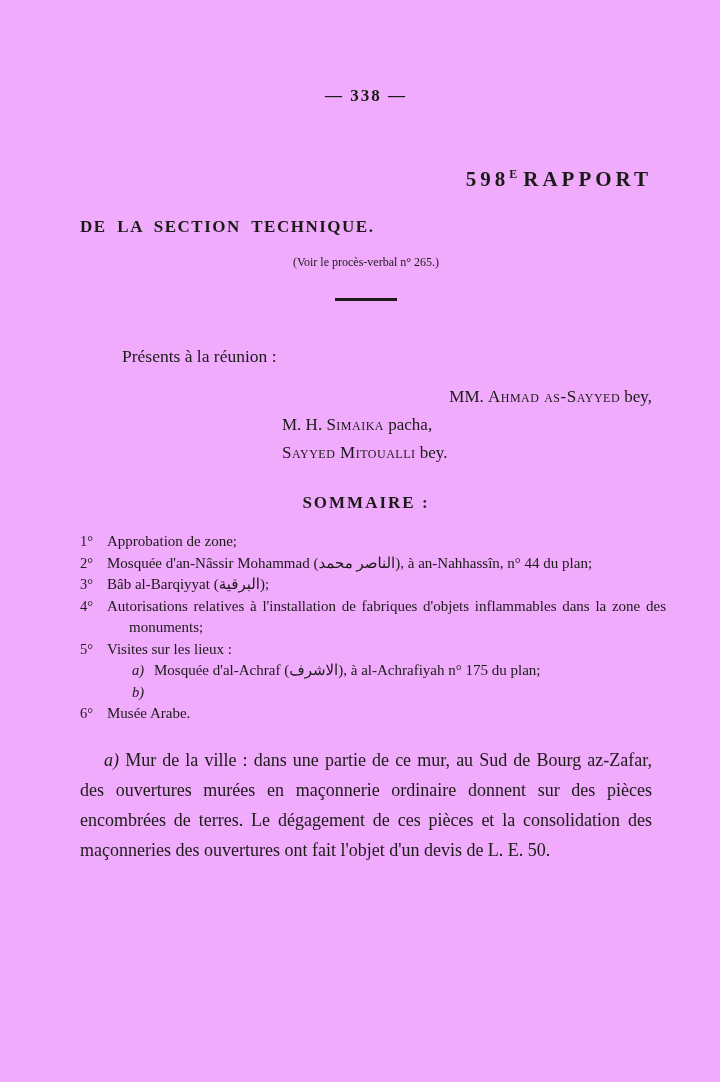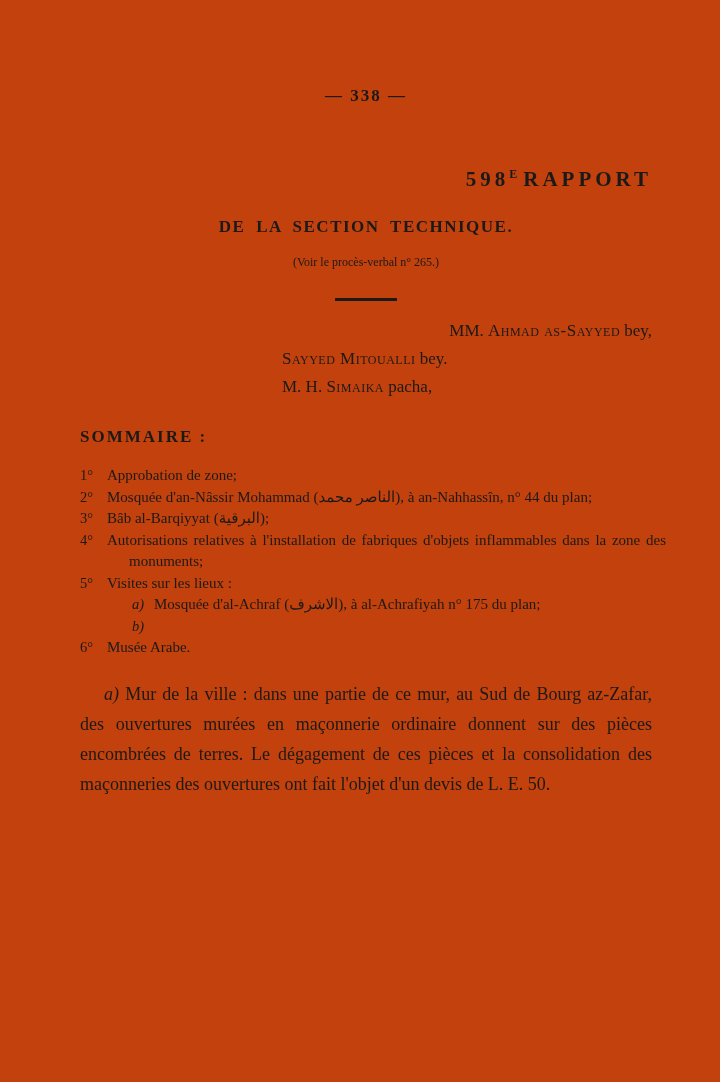--- a/index.html
+++ b/index.html
@@ -6,21 +6,21 @@
     margin: 0;
     padding: 0;
     background: #ffffff;
   }
   .page {
     position: relative;
     width: 720px;
     height: 1082px;
     box-sizing: border-box;
     padding: 86px 68px 0 80px;
-    background: #c2410c;
+    background: #f0abfc;
     color: #1c1a18;
     font-family: "Liberation Serif", "DejaVu Serif", serif;
     overflow: hidden;
   }
   .page-number {
     text-align: center;
     font-size: 17px;
     line-height: 20px;
     letter-spacing: 2px;
     font-weight: bold;
@@ -33,21 +33,21 @@
     font-weight: bold;
     letter-spacing: 4px;
   }
   .report-title sup {
     font-size: 12px;
     letter-spacing: 0;
     margin-right: 6px;
   }
   .section-title {
     margin-top: 26px;
-    text-align: center;
+    text-align: left;
     font-size: 17px;
     line-height: 20px;
     font-weight: bold;
     letter-spacing: 1.5px;
     word-spacing: 5px;
   }
   .reference {
     margin-top: 15px;
     text-align: center;
     font-size: 12px;
@@ -78,21 +78,21 @@
     line-height: 28px;
   }
   .member.m0 { margin-left: 175px; text-align: right; }
   .member.mrest { margin-left: 202px; }
   .sc {
     font-variant: small-caps;
     letter-spacing: 0.5px;
   }
   .sommaire-heading {
     margin-top: 26px;
-    text-align: left;
+    text-align: center;
     font-size: 17px;
     line-height: 20px;
     font-weight: bold;
     letter-spacing: 2px;
   }
   .sommaire-list {
     margin-top: 18px;
     margin-right: -14px;
     font-size: 15px;
     line-height: 21.5px;
@@ -142,25 +142,26 @@
 
   <h1 class="report-title"><span>598</span><sup>E</sup><span>RAPPORT</span></h1>
 
   <div class="section-title">DE LA SECTION TECHNIQUE.</div>
 
   <div class="reference">(Voir le procès-verbal n° 265.)</div>
 
   <div class="rule"></div>
 
 
+  <div class="presents">Présents à la réunion :</div>
 
   <div class="members">
     <div class="member m0"><span>MM. </span><span class="sc">Ahmad as-Sayyed</span><span> bey,</span></div>
+    <div class="member mrest"><span>M. H. </span><span class="sc">Simaika</span><span> pacha,</span></div>
     <div class="member mrest"><span></span><span class="sc">Sayyed Mitoualli</span><span> bey.</span></div>
-    <div class="member mrest"><span>M. H. </span><span class="sc">Simaika</span><span> pacha,</span></div>
   </div>
 
   <div class="sommaire-heading">SOMMAIRE :</div>
 
   <div class="sommaire-list">
     <div class="s-item">
       <span class="s-num">1°</span>
       <span class="s-text">Approbation de zone;</span>
     </div>
     <div class="s-item">

